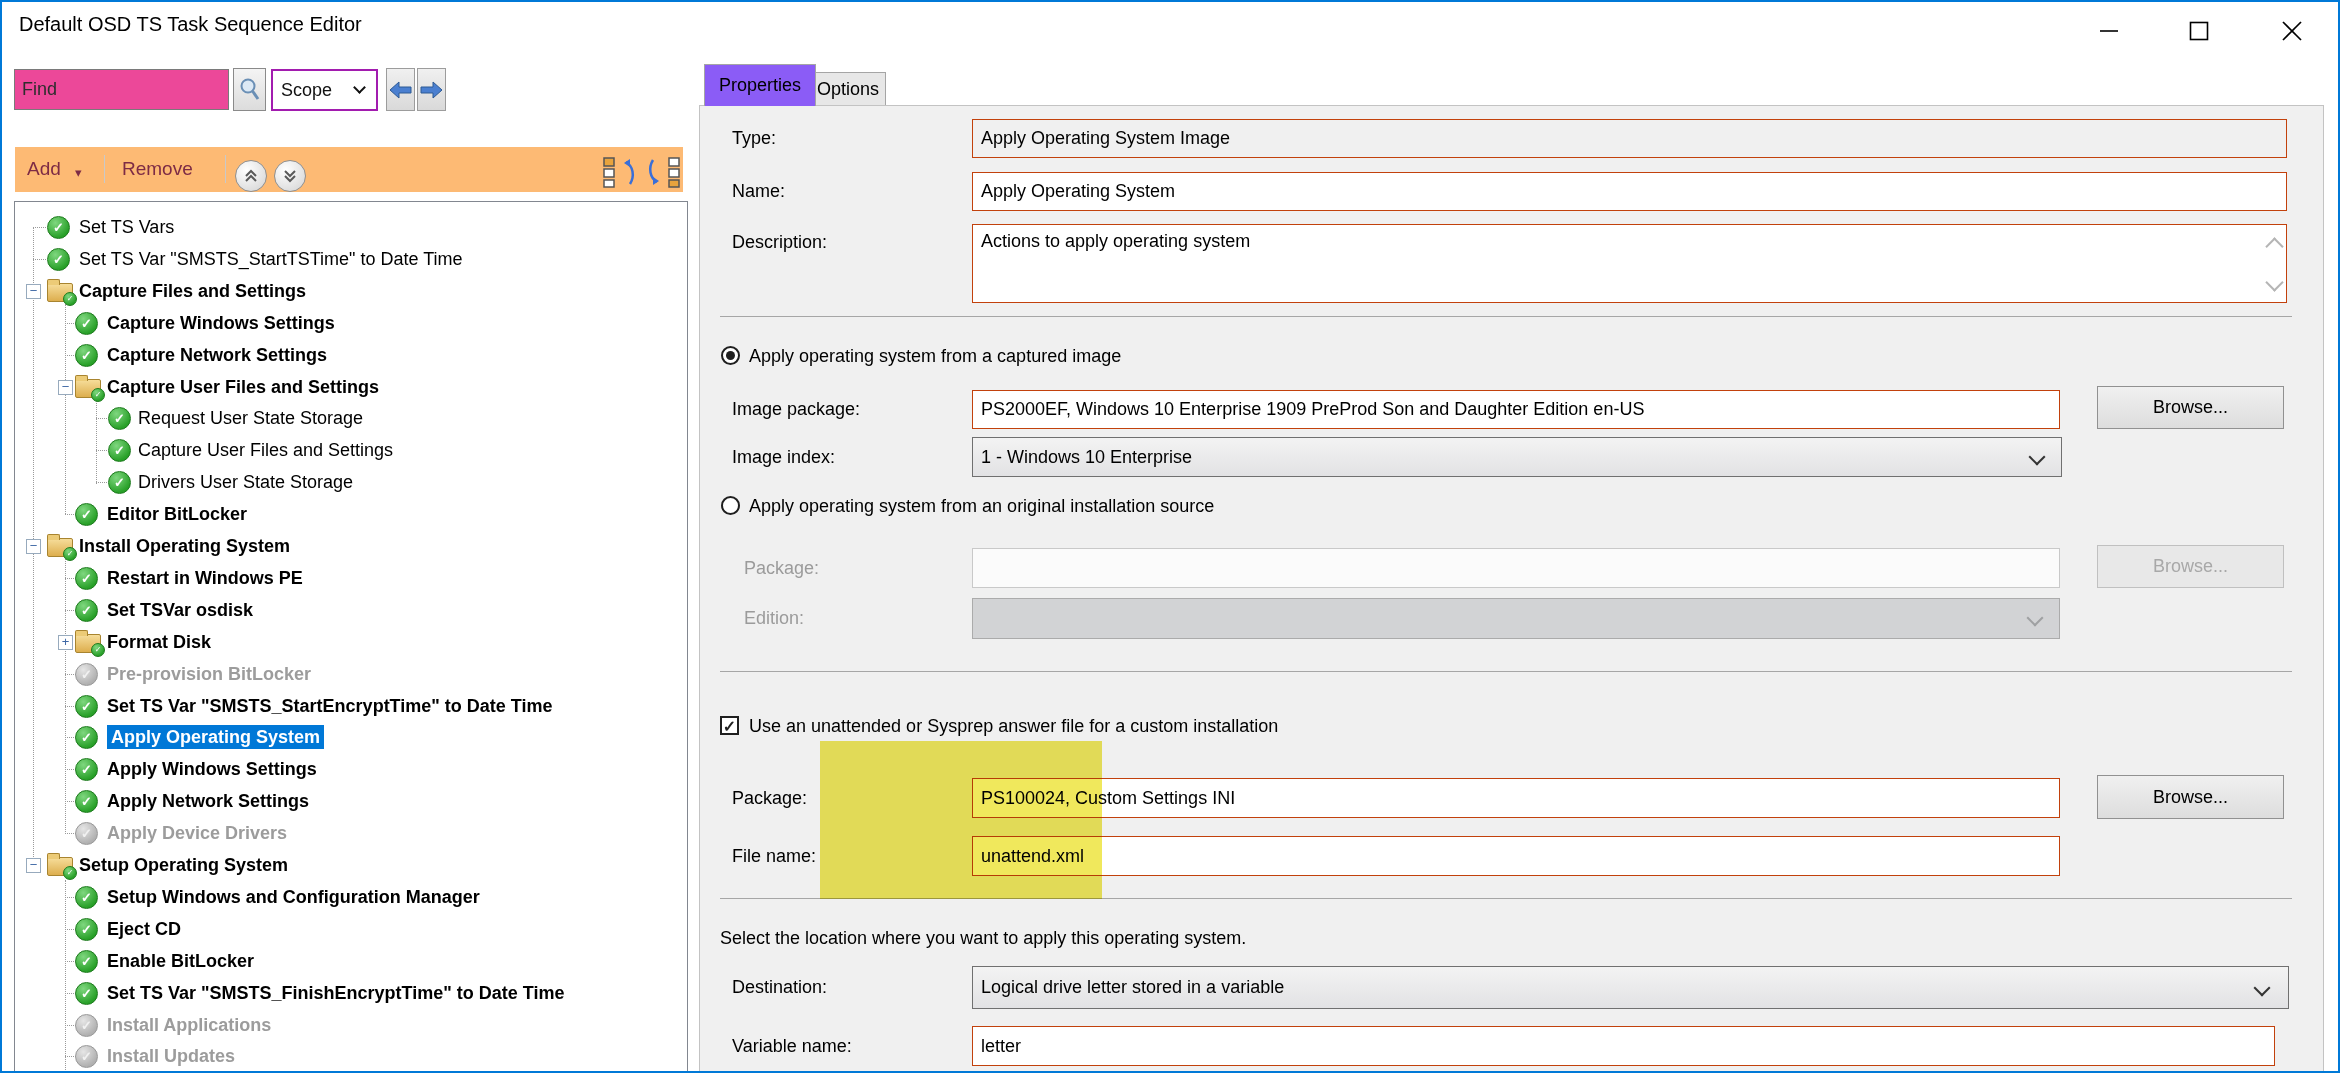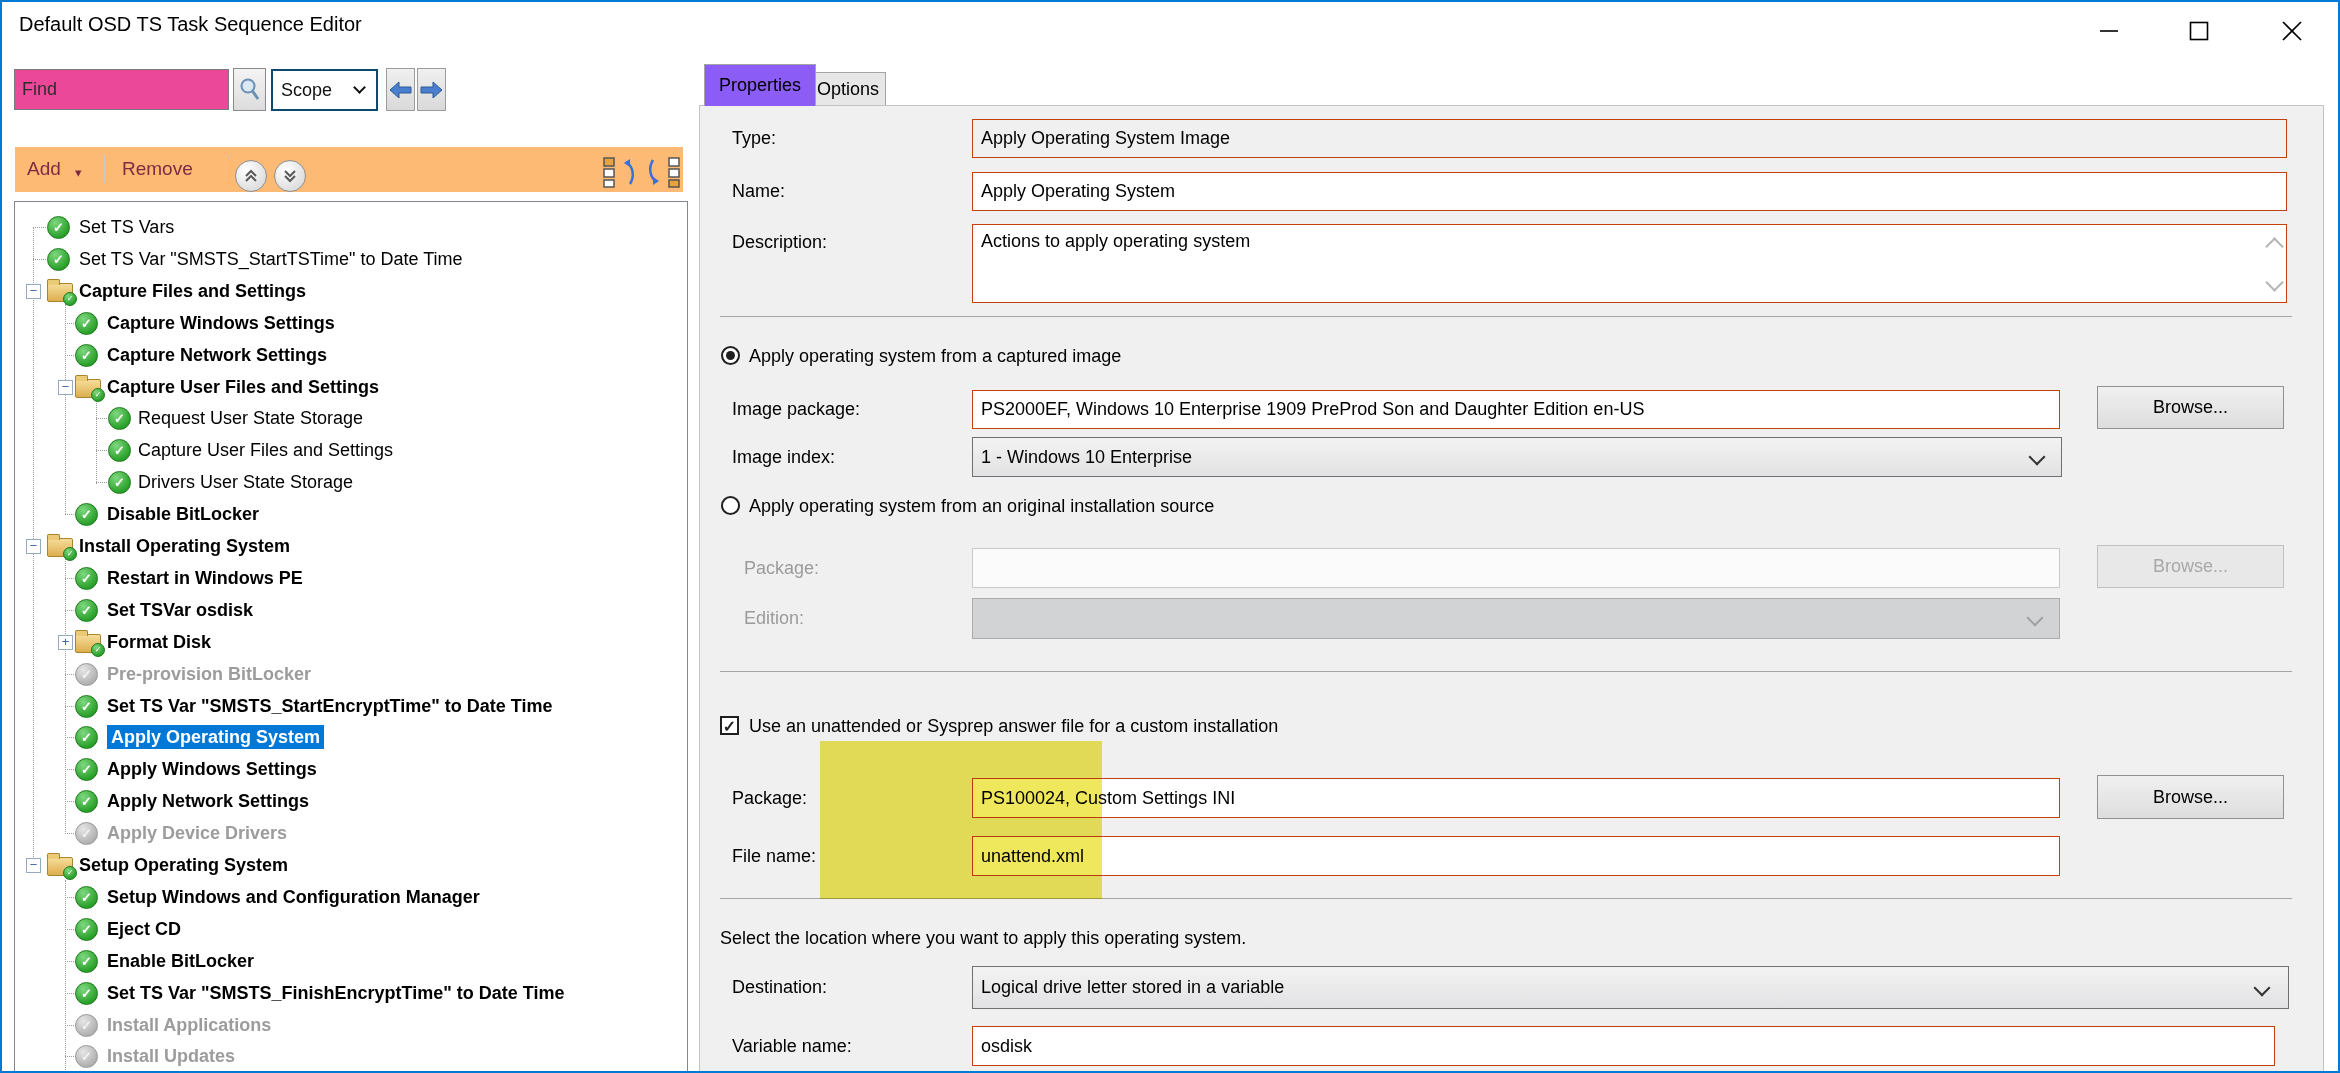--- a/index.html
+++ b/index.html
@@ -5,21 +5,21 @@
   html,body{margin:0;padding:0;background:#cccccc;font-family:"Liberation Sans",sans-serif;}
   #win{position:relative;width:2340px;height:1073px;background:#ffffff;border:2px solid #0079d7;box-sizing:border-box;overflow:hidden;}
   .abs{position:absolute;box-sizing:border-box;}
   
   #titlebar{left:0;top:0;width:100%;height:60px;background:#ffffff;}
   #title-text{left:17px;top:11px;font-size:20px;color:#000;white-space:nowrap;}
   .winbtn{top:0;width:90px;height:58px;display:flex;align-items:center;justify-content:center;background:transparent;}
   
   #find-input{left:12px;top:67px;width:215px;height:41px;border:1px solid #7a7a7a;background:#ec4899;font-size:18px;color:#2d2d2d;padding:0 0 0 7px;font-family:"Liberation Sans",sans-serif;outline:none;}
   #search-btn{left:231px;top:66px;width:33px;height:43px;background:linear-gradient(#f4f4f4,#dcdcdc);border:1px solid #8a8a8a;display:flex;align-items:center;justify-content:center;}
-  #scope-box{left:269px;top:67px;width:107px;height:42px;background:#fff;border:2px solid #0c4a6e;display:flex;align-items:center;}
+  #scope-box{left:269px;top:67px;width:107px;height:42px;background:#fff;border:2px solid #a21caf;display:flex;align-items:center;}
   #scope-box .lbl{margin-left:8px;font-size:18px;color:#111;}
   .chev{display:inline-block;width:9px;height:9px;border-right:2px solid #111;border-bottom:2px solid #111;transform:rotate(45deg);}
   #scope-chev{position:absolute;right:12px;top:12px;}
   .navbtn{top:66px;width:29px;height:43px;background:linear-gradient(#f0f0f0,#d9d9d9);border:1px solid #9c9c9c;display:flex;align-items:center;justify-content:center;}
   
   #toolbar{left:13px;top:145px;width:668px;height:45px;background:#fdba74;}
   .tb-text{position:absolute;top:7px;font-size:19px;color:#7d2b45;white-space:nowrap;line-height:30px;}
   .tb-sep{position:absolute;top:8px;width:1px;height:28px;background:#c9c9c9;}
   .roundbtn{position:absolute;top:13px;width:30px;height:30px;border-radius:50%;border:1px solid #8f8f8f;background:radial-gradient(circle at 35% 30%,#ffffff,#d2d2d2);display:flex;align-items:center;justify-content:center;}
   .tb-ico{position:absolute;top:8px;width:38px;height:34px;display:flex;align-items:center;justify-content:center;}
@@ -197,21 +197,21 @@
         <span class="tlabel">Capture User Files and Settings</span>
       </div>
       <div class="trow lv2 ok" style="top: 264.2px;">
         <span class="stub"></span>
         <span class="ckc">✓</span>
         <span class="tlabel">Drivers User State Storage</span>
       </div>
       <div class="trow lv1 ok" style="top: 296.1px;">
         <span class="stub"></span>
         <span class="ckc">✓</span>
-        <span class="tlabel">Disable BitLocker</span>
+        <span class="tlabel">Editor BitLocker</span>
       </div>
       <div class="trow lv0 grp ok" style="top: 328px;">
         <span class="exp">−</span>
         <span class="fold"></span>
         <span class="tlabel">Install Operating System</span>
       </div>
       <div class="trow lv1 ok" style="top: 359.9px;">
         <span class="stub"></span>
         <span class="ckc">✓</span>
         <span class="tlabel">Restart in Windows PE</span>
@@ -356,15 +356,15 @@
 
   <div class="abs flabel" style="left:718px;top:922px;height:28px;">Select the location where you want to apply this operating system.</div>
 
   <div class="abs flabel" style="left:730px;top:964px;height:43px;">Destination:</div>
   <div class="abs field combo" style="left:970px;top:964px;width:1317px;height:43px;">
     <span>Logical drive letter stored in a variable</span>
     <span class="cchev" style="right:20px;top:15px;"></span>
   </div>
 
   <div class="abs flabel" style="left:730px;top:1024px;height:40px;">Variable name:</div>
-  <div class="abs field" style="left:970px;top:1024px;width:1303px;height:40px;">osdisk</div>
+  <div class="abs field" style="left:970px;top:1024px;width:1303px;height:40px;">letter</div>
 
 </div>
 
 </body></html>

